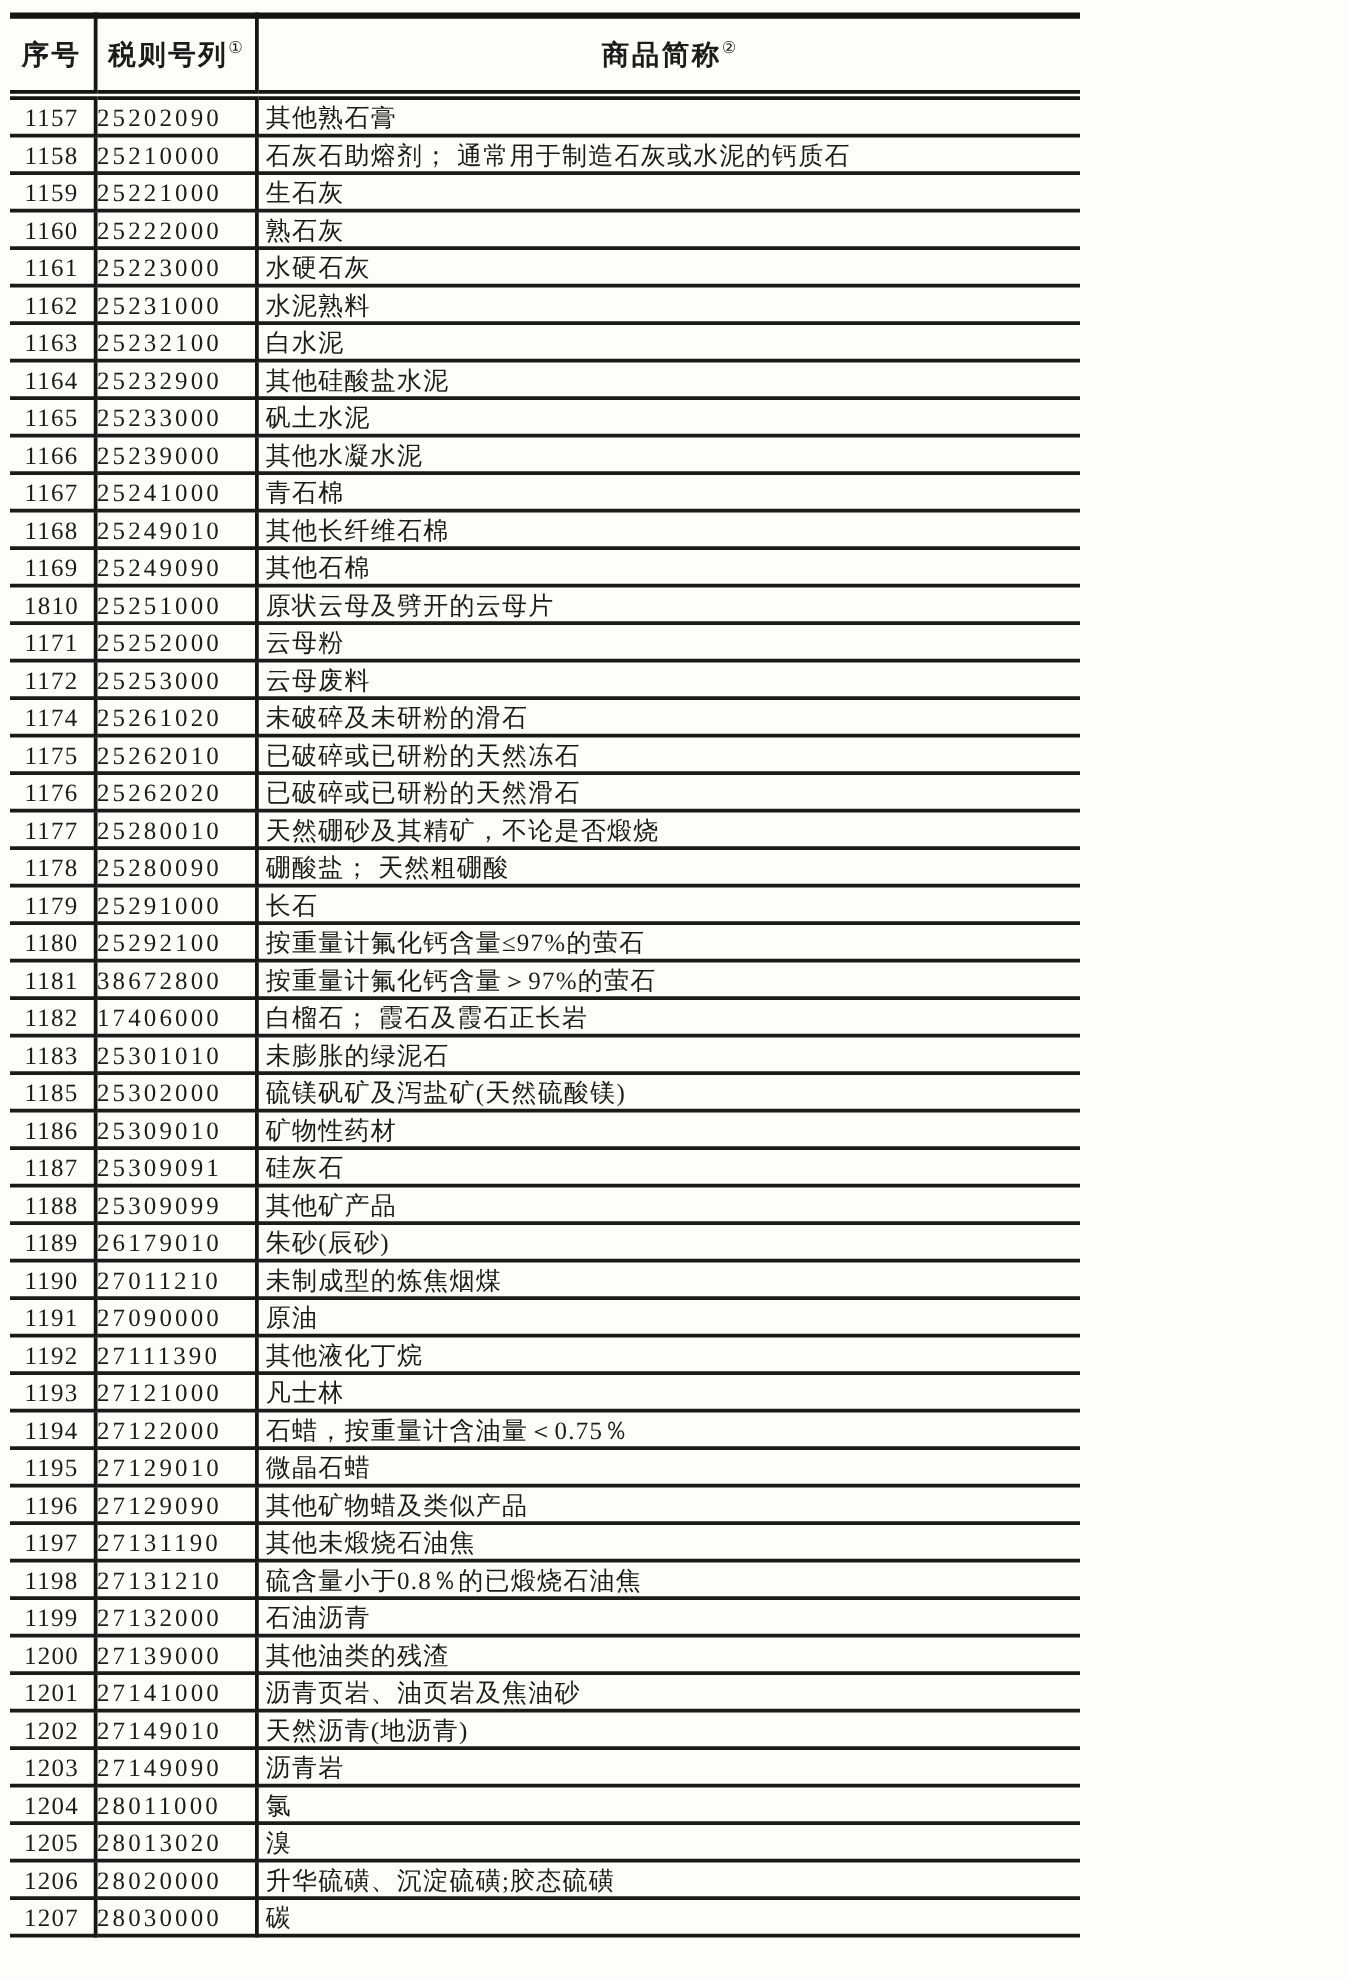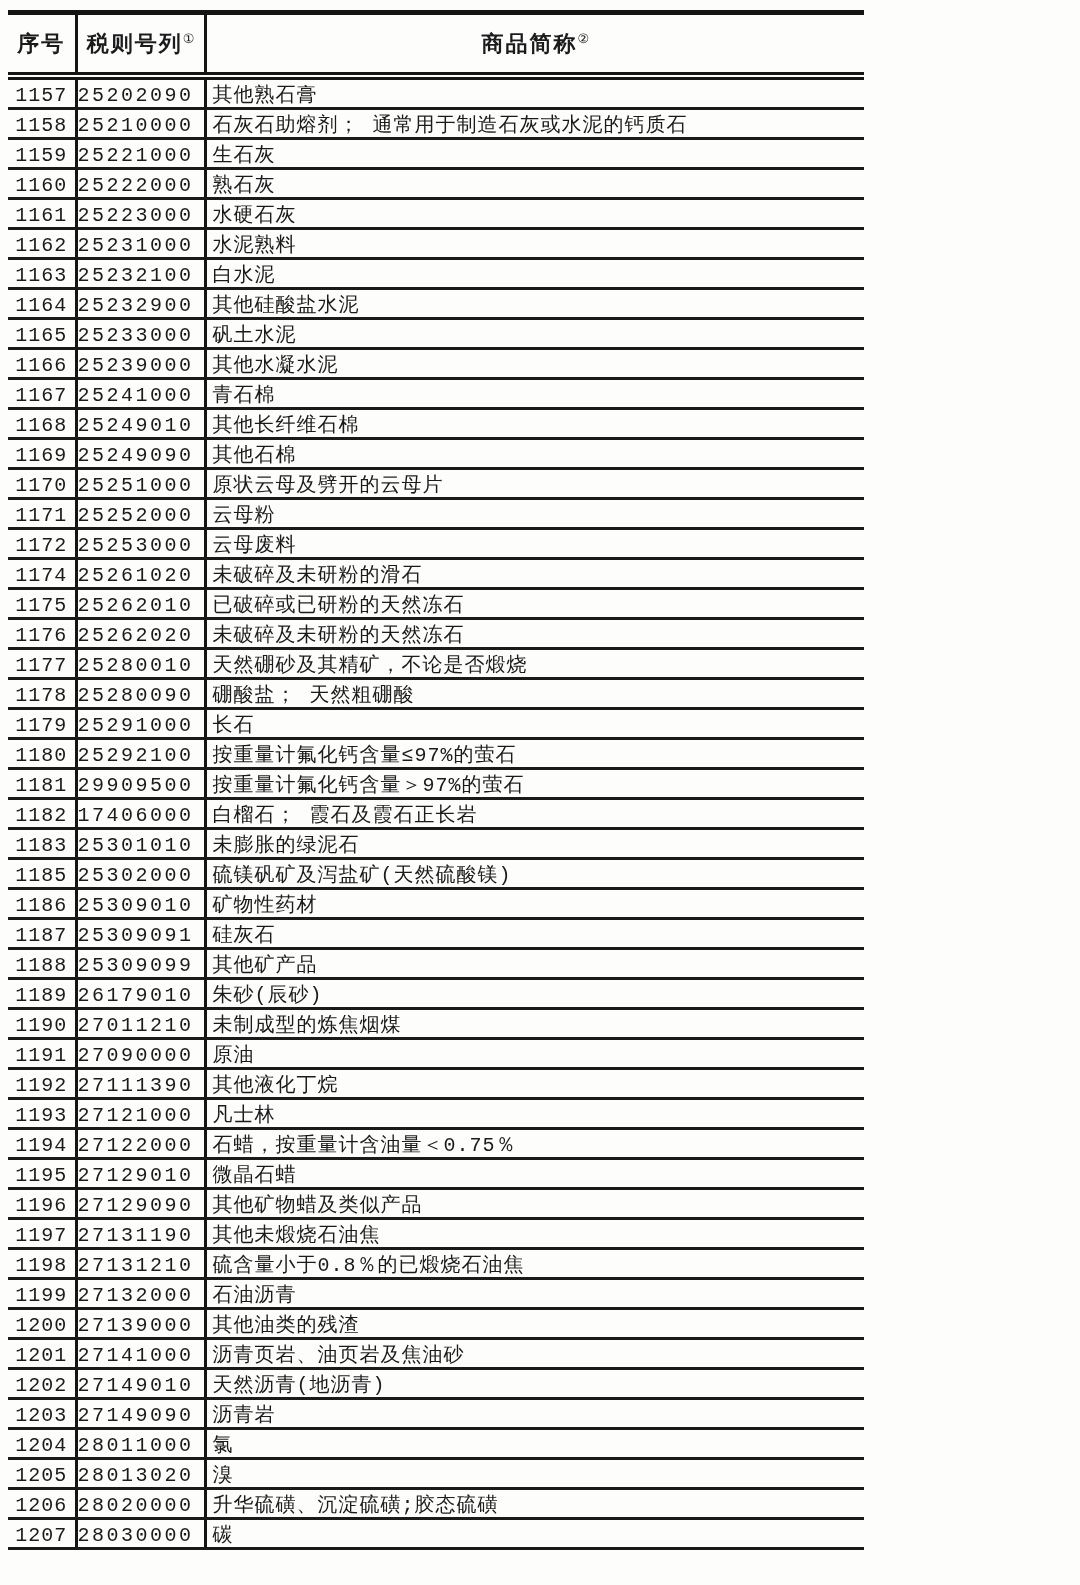--- a/index.html
+++ b/index.html
@@ -11,21 +11,20 @@
     overflow: hidden;
     font-family: "Liberation Serif", "DejaVu Serif", serif;
     color: #1b1b1b;
     -webkit-font-smoothing: antialiased;
   }
   .page {
     width: 872px;
     height: 1585px;
     box-sizing: border-box;
     padding: 10px 8px 0 8px;
-    font-family: Liberation Mono, monospace;
   }
   table.tariff {
     width: 100%;
     border-collapse: collapse;
     table-layout: fixed;
     border-top: 5px solid #151515;
   }
   col.c-serial { width: 68px; }
   col.c-code   { width: 129px; }
   col.c-name   { width: auto; }
@@ -159,21 +158,21 @@
       <td class="serial v-div">1168</td>
       <td class="code v-div">25249010</td>
       <td class="name">其他长纤维石棉</td>
     </tr>
         <tr>
       <td class="serial v-div">1169</td>
       <td class="code v-div">25249090</td>
       <td class="name">其他石棉</td>
     </tr>
         <tr>
-      <td class="serial v-div">1170</td>
+      <td class="serial v-div">1810</td>
       <td class="code v-div">25251000</td>
       <td class="name">原状云母及劈开的云母片</td>
     </tr>
         <tr>
       <td class="serial v-div">1171</td>
       <td class="code v-div">25252000</td>
       <td class="name">云母粉</td>
     </tr>
         <tr>
       <td class="serial v-div">1172</td>
@@ -186,21 +185,21 @@
       <td class="name">未破碎及未研粉的滑石</td>
     </tr>
         <tr>
       <td class="serial v-div">1175</td>
       <td class="code v-div">25262010</td>
       <td class="name">已破碎或已研粉的天然冻石</td>
     </tr>
         <tr>
       <td class="serial v-div">1176</td>
       <td class="code v-div">25262020</td>
-      <td class="name">未破碎及未研粉的天然冻石</td>
+      <td class="name">已破碎或已研粉的天然滑石</td>
     </tr>
         <tr>
       <td class="serial v-div">1177</td>
       <td class="code v-div">25280010</td>
       <td class="name">天然硼砂及其精矿，不论是否煅烧</td>
     </tr>
         <tr>
       <td class="serial v-div">1178</td>
       <td class="code v-div">25280090</td>
       <td class="name">硼酸盐； 天然粗硼酸</td>
@@ -210,21 +209,21 @@
       <td class="code v-div">25291000</td>
       <td class="name">长石</td>
     </tr>
         <tr>
       <td class="serial v-div">1180</td>
       <td class="code v-div">25292100</td>
       <td class="name">按重量计氟化钙含量≤97%的萤石</td>
     </tr>
         <tr>
       <td class="serial v-div">1181</td>
-      <td class="code v-div">29909500</td>
+      <td class="code v-div">38672800</td>
       <td class="name">按重量计氟化钙含量＞97%的萤石</td>
     </tr>
         <tr>
       <td class="serial v-div">1182</td>
       <td class="code v-div">17406000</td>
       <td class="name">白榴石； 霞石及霞石正长岩</td>
     </tr>
         <tr>
       <td class="serial v-div">1183</td>
       <td class="code v-div">25301010</td>

